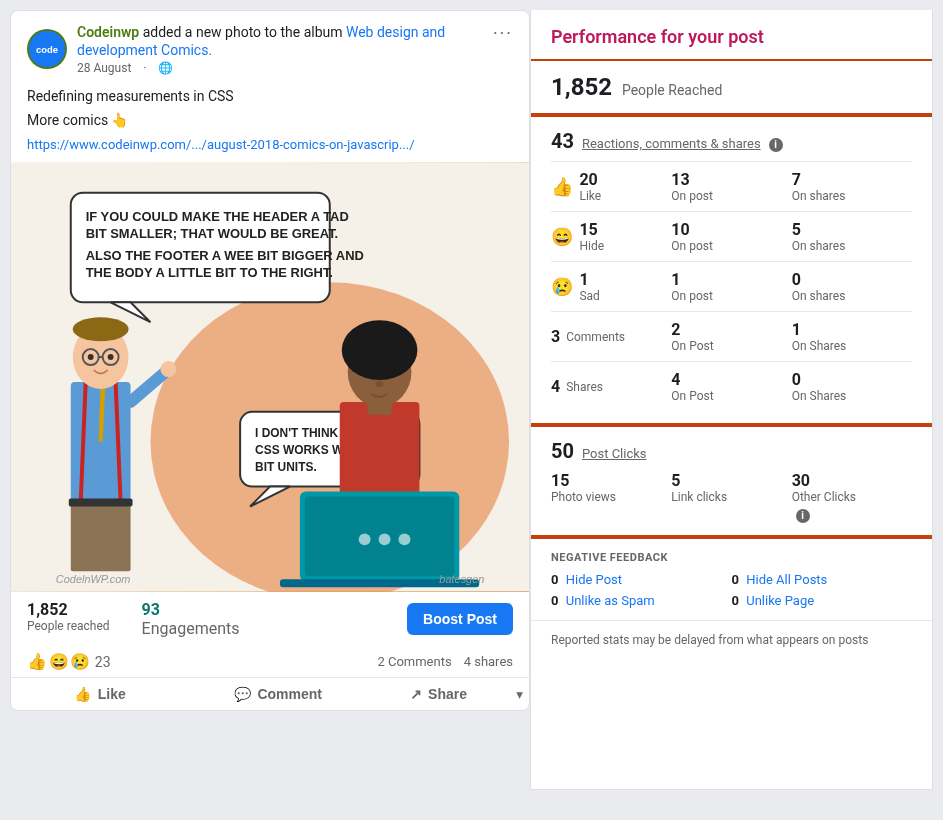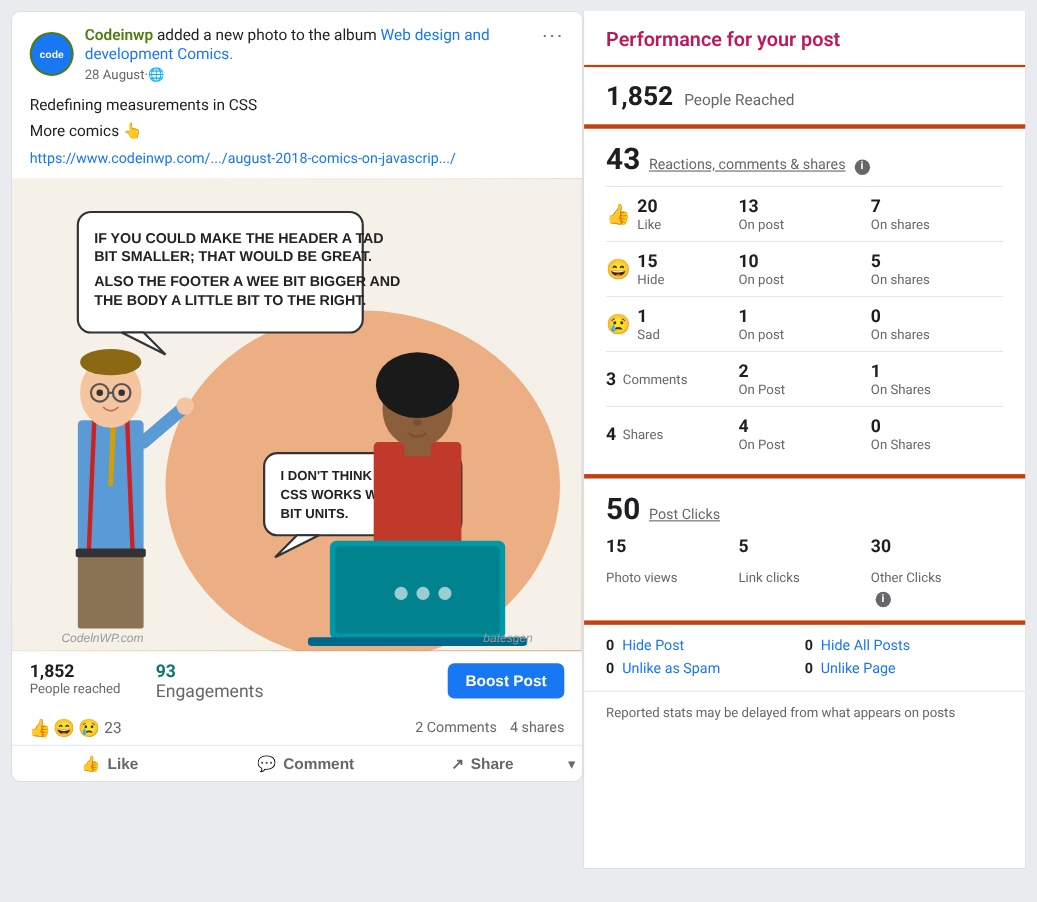--- a/index.html
+++ b/index.html
@@ -73,21 +73,21 @@
     }
     .post-album-link {
       color: #1877f2;
       text-decoration: none;
     }
     .post-date {
       font-size: 12px;
       color: #65676b;
       display: flex;
       align-items: center;
-      gap: 0;
+      gap: 12px;
       margin-top: 2px;
     }
     .more-icon {
       position: absolute;
       right: 16px;
       top: 12px;
       color: #65676b;
       font-size: 20px;
       cursor: pointer;
       letter-spacing: 1px;
@@ -260,21 +260,21 @@
       font-size: 24px;
       font-weight: 700;
       color: #1c1e21;
     }
     .perf-big-label {
       font-size: 14px;
       color: #65676b;
       margin-left: 6px;
     }
     .perf-sub-number {
-      font-size: 27px;
+      font-size: 20px;
       font-weight: 700;
       color: #1c1e21;
       text-align: right;
     }
     .perf-sub-label {
       font-size: 13px;
       color: #65676b;
       margin-left: 4px;
       text-decoration: underline;
     }
@@ -329,21 +329,20 @@
     .click-num {
       font-size: 16px;
       font-weight: 700;
       color: #1c1e21;
       display: block;
     }
     .click-label {
       font-size: 12px;
       color: #65676b;
       display: block;
-      margin-top: 12px;
     }
     .neg-feedback {
       padding: 12px 20px;
       border-bottom: 1px solid #e4e6ea;
     }
     .neg-title {
       font-size: 11px;
       font-weight: 700;
       color: #65676b;
       letter-spacing: 0.5px;
@@ -664,20 +663,21 @@
         </div>
         <div class="click-cell">
           <span class="click-num">30</span>
           <span class="click-label">Other Clicks</span>
           <span class="info-icon">i</span>
         </div>
       </div>
     </div>
 
     <div class="neg-feedback">
+      <div class="neg-title">NEGATIVE FEEDBACK</div>
       <div class="neg-grid">
         <div class="neg-item">
           <span class="neg-num">0</span>
           <a href="#">Hide Post</a>
         </div>
         <div class="neg-item">
           <span class="neg-num">0</span>
           <a href="#">Hide All Posts</a>
         </div>
         <div class="neg-item">

